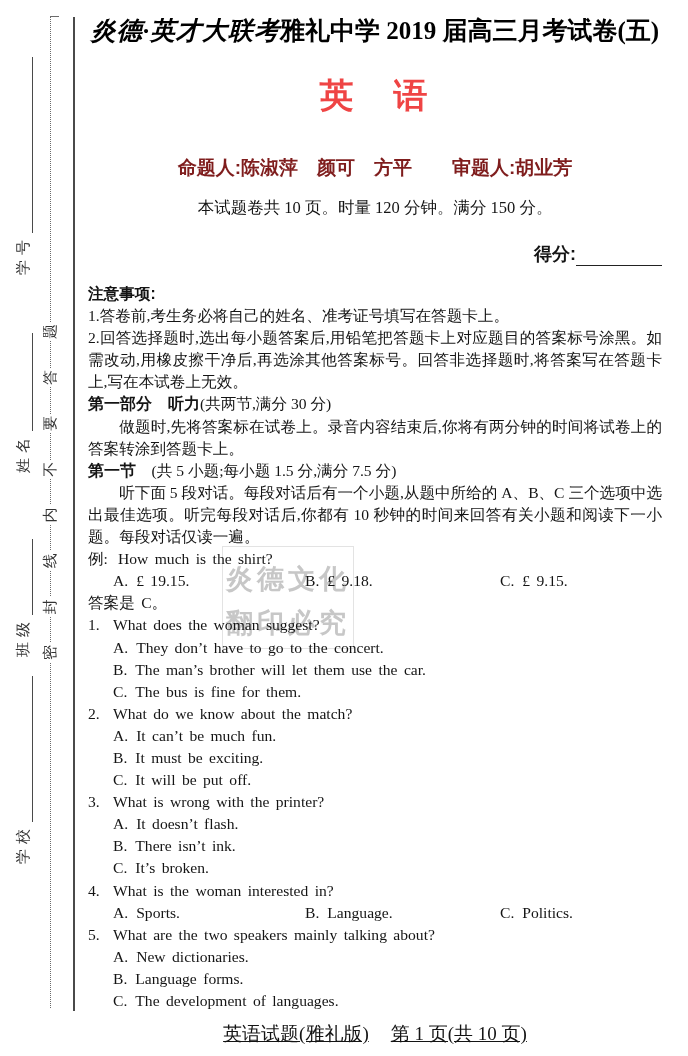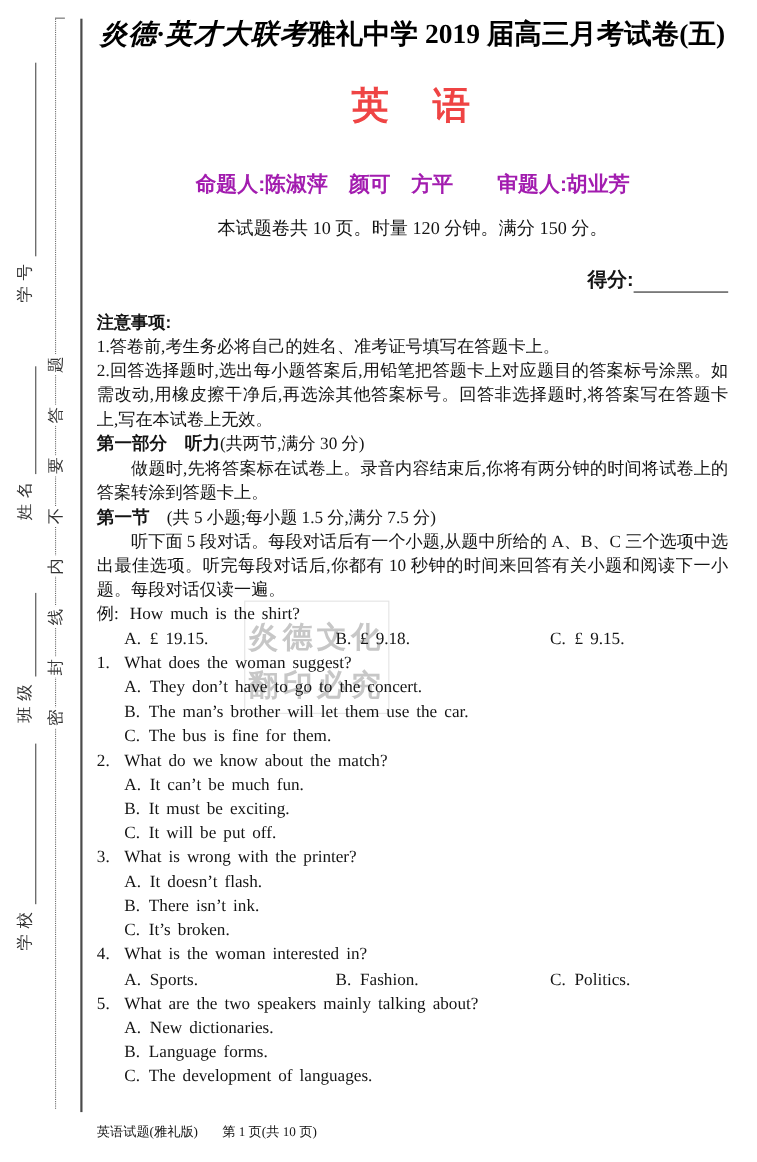--- a/index.html
+++ b/index.html
@@ -31,21 +31,21 @@
       font-family:"Liberation Sans","DejaVu Sans",sans-serif;font-weight:bold;
       font-size:27px;letter-spacing:4px;line-height:44px;padding-top:10px;box-sizing:border-box;}
 
   
   .content{position:absolute;left:88px;top:0;width:574px;z-index:2;}
   .hei{font-family:"Liberation Sans","DejaVu Sans",sans-serif;font-weight:bold;}
   .exam-title{margin-top:14px;text-align:center;font-size:25px;white-space:nowrap;color:#000;}
   .exam-title .script{font-weight:900;font-style:italic;letter-spacing:1px;}
   .exam-title .rest{font-weight:700;}
   .subject{margin-top:26px;text-align:center;font-size:34px;letter-spacing:3px;color:#ef4444;}
-  .authors{margin-top:36px;display:flex;justify-content:center;gap:40px;font-size:19px;color:#a21caf;}
+  .authors{margin-top:36px;display:flex;justify-content:center;gap:40px;font-size:19px;color:#7f1d1d;}
   .paperinfo{margin-top:16px;text-align:center;font-size:16.5px;}
   .scoreline{margin-top:21px;height:26px;display:flex;justify-content:flex-end;align-items:flex-end;}
   .scoreline .slabel{font-size:18px;}
   .scoreline .sline{display:inline-block;width:86px;border-bottom:1.5px solid #222;height:20px;}
 
   .cn{font-size:15.6px;line-height:22.1px;text-align:justify;}
   .indent{text-indent:2em;}
   .notice-h{margin-top:17px;font-size:15.6px;line-height:22.1px;}
   .sect{font-size:15.6px;line-height:22.1px;}
   .sect .sb{font-size:16px;}
@@ -53,21 +53,21 @@
   .q{font-size:15.6px;line-height:22.1px;word-spacing:2.5px;}
   .qline{display:flex;}
   .qnum{min-width:25px;}
   .exlab{min-width:30px;word-spacing:0;}
   .opt{padding-left:25px;display:flex;}
   .optlab{margin-right:8px;}
   .opts-cols{display:grid;grid-template-columns:192px 195px auto;padding-left:25px;}
   .opts-cols .copt{display:flex;}
 
   .footer{position:absolute;left:88px;top:1021px;width:574px;z-index:2;display:flex;
-      justify-content:flex-start;gap:22px;font-size:12px;}
+      justify-content:center;gap:22px;font-size:19px;text-decoration:underline;}
 </style>
 </head>
 <body>
 
 <div class="page">
 
   <div class="dotted-vline"></div>
   <div class="top-tick"></div>
   <div class="solid-vline"></div>
 
@@ -150,20 +150,21 @@
           </span>
         <span class="copt">
             <span class="optlab">B.</span>
             <span>£ 9.18.</span>
           </span>
         <span class="copt">
             <span class="optlab">C.</span>
             <span>£ 9.15.</span>
           </span>
       </div>
+      <div class="cn">答案是 C。</div>
     </div>
 
     <div class="q">
       <div class="qline">
         <span class="qnum">1.</span>
         <span>What does the woman suggest?</span>
       </div>
       <div class="opt">
           <span class="optlab">A.</span>
           <span>They don’t have to go to the concert.</span>
@@ -221,21 +222,21 @@
         <span class="qnum">4.</span>
         <span>What is the woman interested in?</span>
       </div>
       <div class="opts-cols">
         <span class="copt">
             <span class="optlab">A.</span>
             <span>Sports.</span>
           </span>
         <span class="copt">
             <span class="optlab">B.</span>
-            <span>Fashion.</span>
+            <span>Language.</span>
           </span>
         <span class="copt">
             <span class="optlab">C.</span>
             <span>Politics.</span>
           </span>
       </div>
     </div>
 
     <div class="q">
       <div class="qline">

